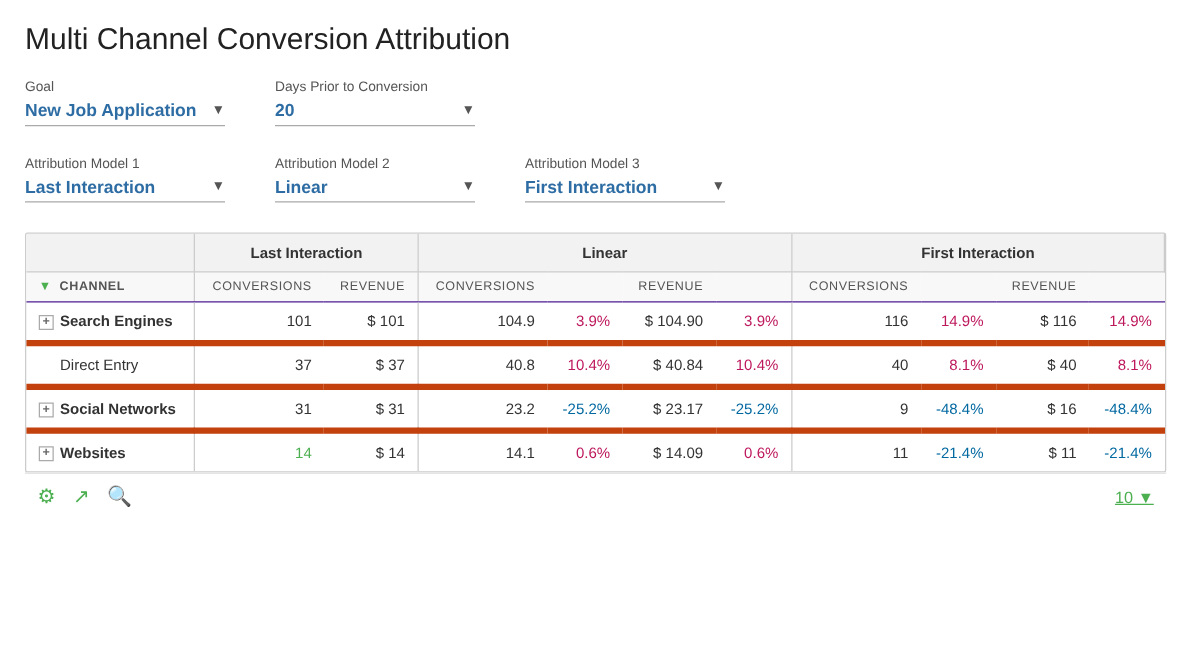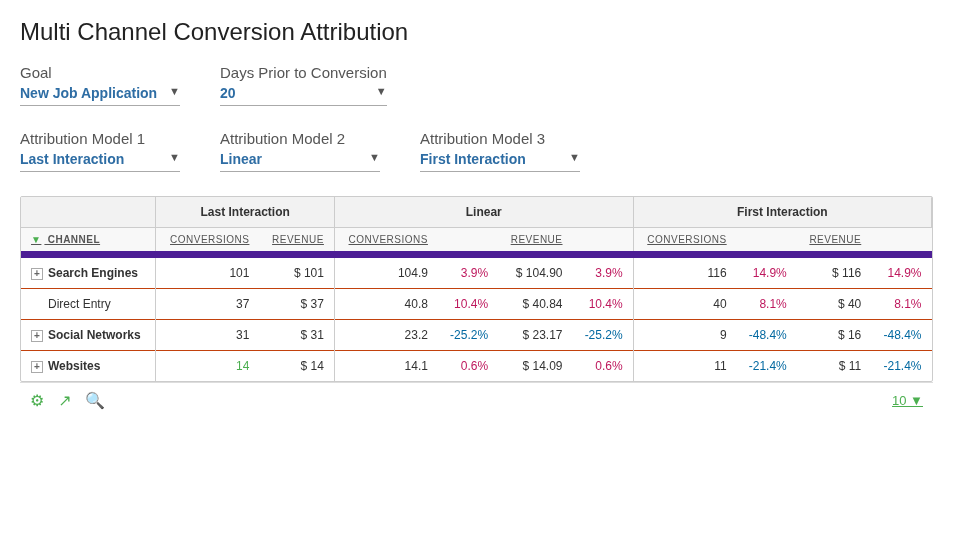--- a/index.html
+++ b/index.html
@@ -26,26 +26,26 @@
       gap: 40px;
       margin-bottom: 24px;
       align-items: flex-end;
     }
     .control-group {
       display: flex;
       flex-direction: column;
       gap: 4px;
     }
     .control-label {
-      font-size: 15px;
+      font-size: 11px;
       color: #555;
     }
     .dropdown {
       display: flex;
-      align-items: flex-start;
+      align-items: center;
       gap: 6px;
       border-bottom: 1px solid #aaa;
       padding-bottom: 4px;
       min-width: 160px;
       cursor: pointer;
     }
     .dropdown span.val {
       color: #2e6da4;
       font-size: 14px;
       font-weight: bold;
@@ -83,41 +83,40 @@
     }
     thead tr.model-header th.channel-col {
       background: #f2f2f2;
       border-right: 1px solid #ccc;
     }
     thead tr.model-header th.model-col {
       border-right: 1px solid #ccc;
     }
     thead tr.col-header th {
       background: #f8f8f8;
-      border-bottom: 7px solid #4c1d95;
+      border-bottom: 1px solid #4c1d95;
       padding: 6px 10px;
       text-align: right;
       font-size: 10px;
       font-weight: normal;
       color: #555;
       text-transform: uppercase;
       letter-spacing: 0.5px;
-      text-decoration: underline;
     }
     thead tr.col-header th.channel-col {
       text-align: left;
       border-right: 1px solid #ccc;
       color: #555;
       font-weight: bold;
     }
     thead tr.col-header th.section-right {
       border-right: 1px solid #ccc;
     }
     tbody tr {
-      border-bottom: 1px solid #c2410c;
+      border-bottom: 5px solid #c2410c;
     }
     tbody tr:last-child {
       border-bottom: none;
     }
     tbody td {
       padding: 8px 10px;
       text-align: right;
       color: #333;
     }
     tbody td.channel-name {

